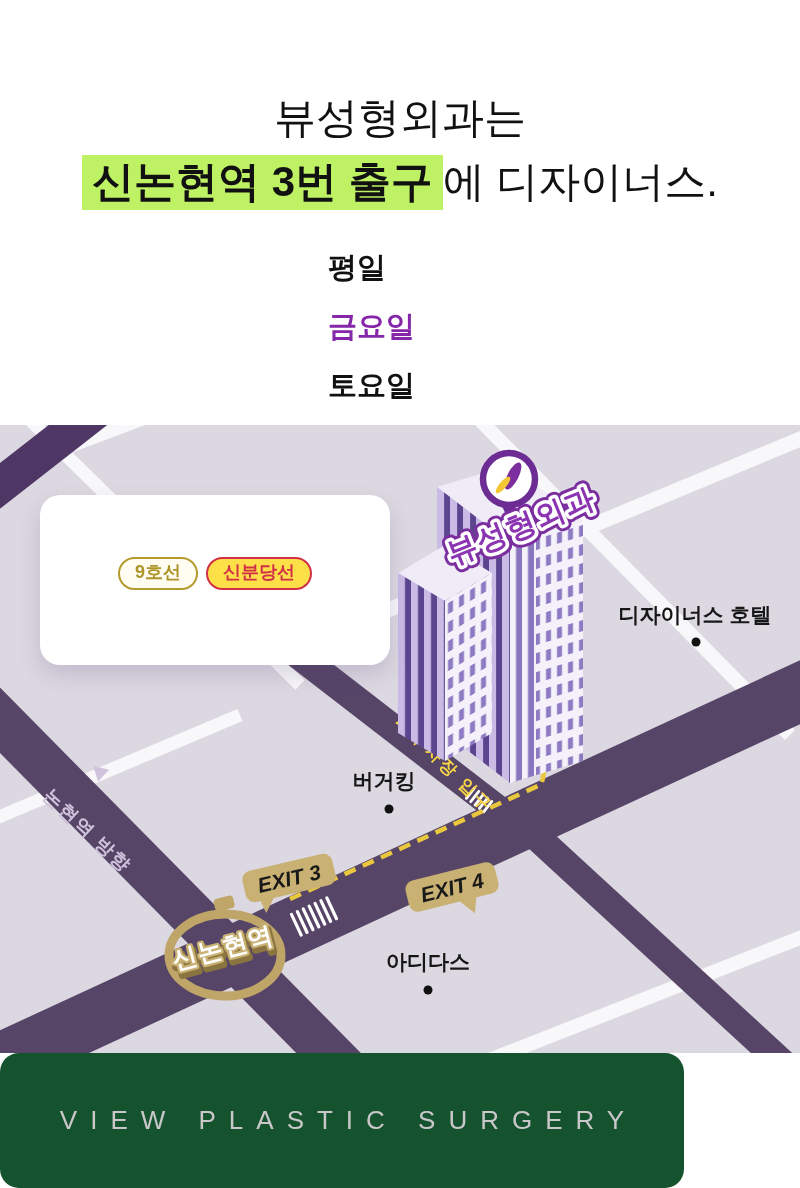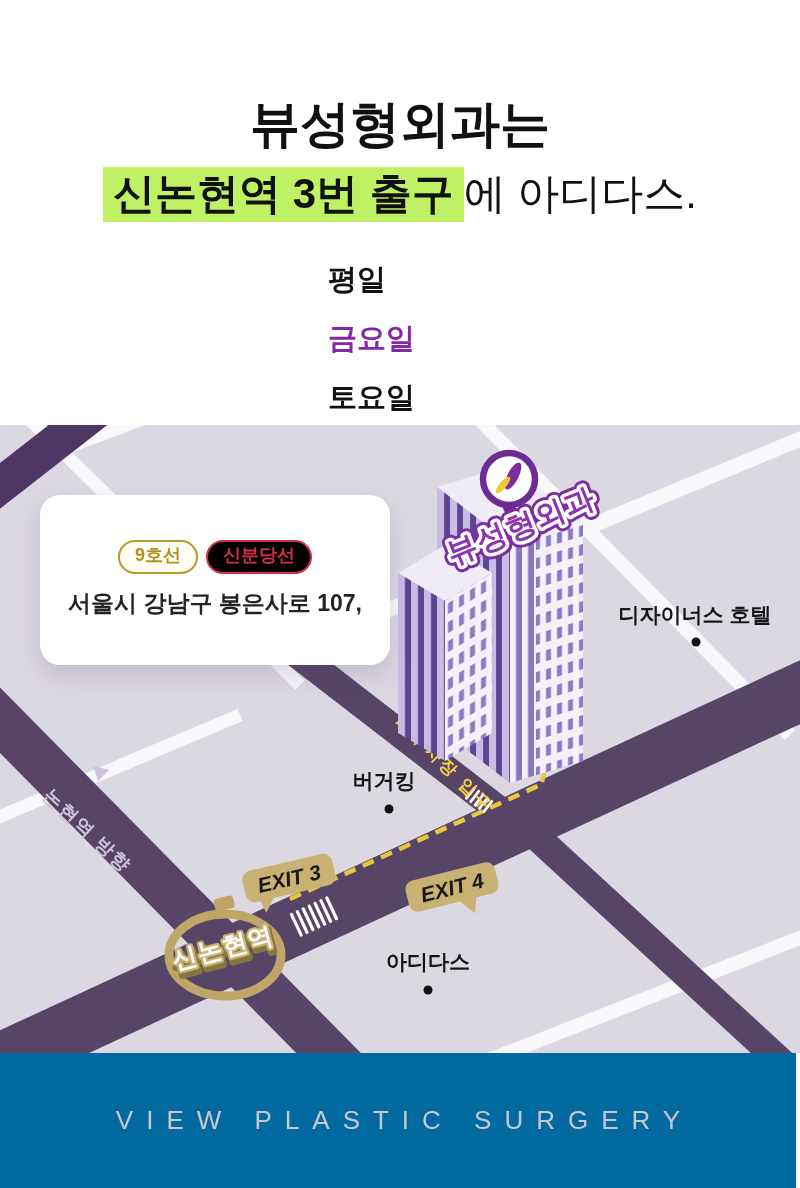--- a/index.html
+++ b/index.html
@@ -2,21 +2,21 @@
 <html><head>
 <meta charset="utf-8">
 <style>
   * { margin:0; padding:0; box-sizing:border-box; }
   html,body { background:#ffffff; }
   body { font-family:"Liberation Sans","DejaVu Sans",sans-serif; }
   .page { position:relative; width:800px; height:1188px; margin:0 auto; background:#ffffff; overflow:hidden; }
 
   
   .title-block { padding-top:88px; text-align:center; color:#111; }
-  .title-line1 { font-size:50px; font-weight:700; line-height:1.45; }
+  .title-line1 { font-size:42px; font-weight:400; line-height:1.45; }
   .title-line2 { font-size:42px; font-weight:500; line-height:1.55; }
   .title-highlight { font-weight:800; background:#bef264; padding:3px 10px 5px; }
 
   
   .hours { width:fit-content; margin:34px auto 0; }
   .hours-row { display:flex; align-items:center; margin-bottom:19px; }
   .hours-label { width:90px; font-size:29px; font-weight:600; color:#111;
                  text-align:justify; text-align-last:justify; margin-right:54px; }
   .hours-time { font-size:30px; font-weight:500; color:#111; letter-spacing:0.5px; white-space:nowrap; }
   .hours-row.friday .hours-label, .hours-row.friday .hours-time { color:#8527a8; }
@@ -25,36 +25,36 @@
   .map { position:absolute; top:425px; left:0; width:800px; height:628px; background:#dcd8e1; }
   .map svg { position:absolute; top:0; left:0; display:block; }
   svg text { font-family:"Liberation Sans","DejaVu Sans",sans-serif; }
 
   .address-card { position:absolute; left:40px; top:70px; width:350px; height:170px;
     background:#ffffff; border-radius:20px; box-shadow:0 10px 22px rgba(80,60,110,.18);
     display:flex; flex-direction:column; align-items:center; justify-content:center; gap:13px; }
   .badge-row { display:flex; gap:8px; }
   .badge { font-size:18px; font-weight:700; padding:2px 15px 4px; border-radius:999px; border:2.5px solid; line-height:1.3; }
   .badge-line9 { color:#ad9428; border-color:#b59b2d; background:#fffdf2; }
-  .badge-shinbundang { color:#d22f49; border-color:#d22f49; background:#000000; }
+  .badge-shinbundang { color:#d22f49; border-color:#d22f49; background:#fde047; }
   .address-lines { text-align:center; font-size:23px; font-weight:600; color:#232323; line-height:1.45; }
 
   
-  .footer { position:absolute; left:0; top:1053px; width:796px; height:135px; background:#0369a1;
-    display:flex; align-items:center; justify-content:center; }
+  .footer { position:absolute; left:0; top:1053px; width:684px; height:135px; background:#14532d;
+    display:flex; align-items:center; justify-content:center;border-radius:19px; }
   .footer-brand { color:#c9c7ca; font-size:26px; font-weight:300; letter-spacing:13px; text-indent:13px; white-space:nowrap; }
 </style>
 </head>
 <body>
 
 <div class="page">
 
   <div class="title-block">
     <div class="title-line1">뷰성형외과는</div>
-    <div class="title-line2"><span class="title-highlight">신논현역 3번 출구</span><span>에 아디다스.</span></div>
+    <div class="title-line2"><span class="title-highlight">신논현역 3번 출구</span><span>에 디자이너스.</span></div>
   </div>
 
   <div class="hours">
     <div class="hours-row">
       <div class="hours-label">평일</div>
     </div>
     <div class="hours-row friday">
       <div class="hours-label">금요일</div>
     </div>
     <div class="hours-row">
@@ -190,21 +190,20 @@
         <circle cx="428" cy="565" r="4.5" fill="#111"></circle>
       </g>
     </svg>
 
     <div class="address-card">
       <div class="badge-row">
         <span class="badge badge-line9">9호선</span>
         <span class="badge badge-shinbundang">신분당선</span>
       </div>
       <div class="address-lines">
-        <div>서울시 강남구 봉은사로 107,</div>
       </div>
     </div>
   </div>
 
   <div class="footer">
     <div class="footer-brand">VIEW PLASTIC SURGERY</div>
   </div>
 
 </div>
 

